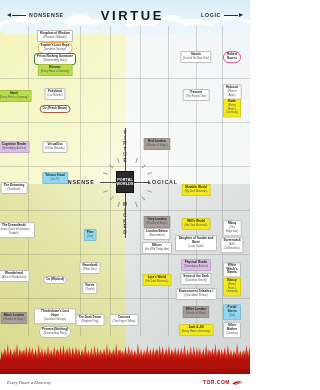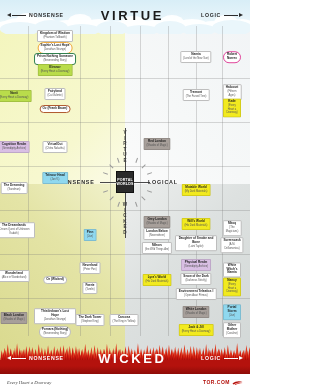--- a/index.html
+++ b/index.html
@@ -355,33 +355,20 @@
       </div>
     </div>
 
   <svg class="flames" viewBox="0 0 250 32" preserveAspectRatio="none" id="flames">
       <polygon points="0,32 1.55,14.1 3.1,20.0 4.65,11.7 6.2,20.0 7.75,8.1 9.3,20.0 10.850000000000001,12.5 12.4,20.0 13.950000000000001,14.1 15.5,20.0 17.05,7.3 18.6,20.0 20.150000000000002,14.0 21.700000000000003,20.0 23.250000000000004,13.1 24.800000000000004,20.0 26.350000000000005,9.9 27.900000000000006,20.0 29.450000000000006,10.3 31.000000000000007,20.0 32.550000000000004,10.9 34.10000000000001,20.0 35.650000000000006,12.7 37.20000000000001,20.0 38.75000000000001,7.9 40.30000000000001,20.0 41.85000000000001,11.2 43.40000000000001,20.0 44.95000000000001,12.5 46.500000000000014,20.0 48.05000000000001,9.2 49.600000000000016,20.0 51.15000000000001,13.4 52.70000000000002,20.0 54.250000000000014,9.9 55.80000000000002,20.0 57.350000000000016,12.0 58.90000000000002,20.0 60.45000000000002,9.9 62.00000000000002,20.0 63.55000000000002,8.9 65.10000000000002,20.0 66.65000000000002,12.5 68.20000000000002,20.0 69.75000000000001,9.7 71.30000000000001,20.0 72.85000000000001,11.6 74.4,20.0 75.95,10.0 77.5,20.0 79.05,12.1 80.6,20.0 82.14999999999999,12.7 83.69999999999999,20.0 85.24999999999999,7.7 86.79999999999998,20.0 88.34999999999998,13.2 89.89999999999998,20.0 91.44999999999997,11.1 92.99999999999997,20.0 94.54999999999997,8.9 96.09999999999997,20.0 97.64999999999996,11.1 99.19999999999996,20.0 100.74999999999996,12.8 102.29999999999995,20.0 103.84999999999995,12.7 105.39999999999995,20.0 106.94999999999995,7.8 108.49999999999994,20.0 110.04999999999994,13.7 111.59999999999994,20.0 113.14999999999993,13.0 114.69999999999993,20.0 116.24999999999993,7.3 117.79999999999993,20.0 119.34999999999992,13.1 120.89999999999992,20.0 122.44999999999992,13.9 123.99999999999991,20.0 125.54999999999991,10.3 127.09999999999991,20.0 128.64999999999992,9.4 130.1999999999999,20.0 131.74999999999991,12.2 133.2999999999999,20.0 134.8499999999999,13.4 136.3999999999999,20.0 137.9499999999999,7.2 139.4999999999999,20.0 141.0499999999999,12.6 142.59999999999988,20.0 144.1499999999999,13.3 145.69999999999987,20.0 147.2499999999999,8.9 148.79999999999987,20.0 150.34999999999988,12.1 151.89999999999986,20.0 153.44999999999987,11.0 154.99999999999986,20.0 156.54999999999987,12.0 158.09999999999985,20.0 159.64999999999986,8.7 161.19999999999985,20.0 162.74999999999986,10.2 164.29999999999984,20.0 165.84999999999985,12.7 167.39999999999984,20.0 168.94999999999985,8.7 170.49999999999983,20.0 172.04999999999984,13.0 173.59999999999982,20.0 175.14999999999984,10.5 176.69999999999982,20.0 178.24999999999983,11.4 179.7999999999998,20.0 181.34999999999982,11.2 182.8999999999998,20.0 184.44999999999982,8.5 185.9999999999998,20.0 187.5499999999998,12.8 189.0999999999998,20.0 190.6499999999998,9.8 192.1999999999998,20.0 193.7499999999998,10.0 195.29999999999978,20.0 196.8499999999998,10.9 198.39999999999978,20.0 199.9499999999998,11.6 201.49999999999977,20.0 203.04999999999978,14.0 204.59999999999977,20.0 206.14999999999978,7.9 207.69999999999976,20.0 209.24999999999977,13.5 210.79999999999976,20.0 212.34999999999977,11.7 213.89999999999975,20.0 215.44999999999976,7.8 216.99999999999974,20.0 218.54999999999976,12.3 220.09999999999974,20.0 221.64999999999975,12.6 223.19999999999973,20.0 224.74999999999974,11.1 226.29999999999973,20.0 227.84999999999974,8.8 229.39999999999972,20.0 230.94999999999973,13.6 232.49999999999972,20.0 234.04999999999973,13.9 235.5999999999997,20.0 237.14999999999972,7.0 238.6999999999997,20.0 240.24999999999972,13.9 241.7999999999997,20.0 243.3499999999997,13.8 244.8999999999997,20.0 246.4499999999997,9.0 247.9999999999997,20.0 249.5499999999997,10.9 251.09999999999968,20.0 250,32" fill="#e03c20"></polygon>
       <polygon points="0,32 1.15,15.5 2.3,23.0 3.4499999999999997,16.0 4.6,23.0 5.75,13.9 6.8999999999999995,23.0 8.049999999999999,16.3 9.2,23.0 10.35,12.3 11.5,23.0 12.65,17.6 13.8,23.0 14.950000000000001,11.4 16.1,23.0 17.25,15.6 18.400000000000002,23.0 19.55,11.7 20.700000000000003,23.0 21.85,13.7 23.000000000000004,23.0 24.150000000000002,13.1 25.300000000000004,23.0 26.450000000000003,12.7 27.600000000000005,23.0 28.750000000000004,15.1 29.900000000000006,23.0 31.050000000000004,12.8 32.2,23.0 33.35,16.8 34.5,23.0 35.65,14.0 36.8,23.0 37.949999999999996,17.5 39.099999999999994,23.0 40.24999999999999,15.6 41.39999999999999,23.0 42.54999999999999,17.1 43.69999999999999,23.0 44.84999999999999,16.7 45.999999999999986,23.0 47.149999999999984,15.8 48.29999999999998,23.0 49.44999999999998,16.8 50.59999999999998,23.0 51.74999999999998,14.3 52.89999999999998,23.0 54.049999999999976,15.8 55.199999999999974,23.0 56.34999999999997,13.4 57.49999999999997,23.0 58.64999999999997,14.0 59.79999999999997,23.0 60.94999999999997,13.7 62.099999999999966,23.0 63.249999999999964,12.2 64.39999999999996,23.0 65.54999999999997,15.1 66.69999999999996,23.0 67.84999999999997,11.2 68.99999999999996,23.0 70.14999999999996,17.1 71.29999999999995,23.0 72.44999999999996,11.3 73.59999999999995,23.0 74.74999999999996,16.2 75.89999999999995,23.0 77.04999999999995,12.6 78.19999999999995,23.0 79.34999999999995,15.2 80.49999999999994,23.0 81.64999999999995,14.3 82.79999999999994,23.0 83.94999999999995,15.3 85.09999999999994,23.0 86.24999999999994,15.8 87.39999999999993,23.0 88.54999999999994,16.4 89.69999999999993,23.0 90.84999999999994,16.3 91.99999999999993,23.0 93.14999999999993,17.3 94.29999999999993,23.0 95.44999999999993,15.7 96.59999999999992,23.0 97.74999999999993,16.3 98.89999999999992,23.0 100.04999999999993,14.2 101.19999999999992,23.0 102.34999999999992,16.3 103.49999999999991,23.0 104.64999999999992,12.6 105.79999999999991,23.0 106.94999999999992,17.5 108.09999999999991,23.0 109.24999999999991,11.6 110.3999999999999,23.0 111.54999999999991,15.7 112.6999999999999,23.0 113.84999999999991,11.7 114.9999999999999,23.0 116.1499999999999,13.8 117.2999999999999,23.0 118.4499999999999,13.0 119.5999999999999,23.0 120.7499999999999,12.6 121.89999999999989,23.0 123.0499999999999,14.9 124.19999999999989,23.0 125.3499999999999,12.6 126.49999999999989,23.0 127.64999999999989,16.7 128.7999999999999,23.0 129.9499999999999,13.7 131.0999999999999,23.0 132.24999999999991,17.6 133.39999999999992,23.0 134.54999999999993,15.2 135.69999999999993,23.0 136.84999999999994,17.4 137.99999999999994,23.0 139.14999999999995,16.5 140.29999999999995,23.0 141.44999999999996,16.2 142.59999999999997,23.0 143.74999999999997,16.8 144.89999999999998,23.0 146.04999999999998,14.7 147.2,23.0 148.35,15.9 149.5,23.0 150.65,13.7 151.8,23.0 152.95000000000002,14.2 154.10000000000002,23.0 155.25000000000003,13.7 156.40000000000003,23.0 157.55000000000004,12.4 158.70000000000005,23.0 159.85000000000005,15.0 161.00000000000006,23.0 162.15000000000006,11.2 163.30000000000007,23.0 164.45000000000007,17.0 165.60000000000008,23.0 166.75000000000009,11.2 167.9000000000001,23.0 169.0500000000001,16.3 170.2000000000001,23.0 171.3500000000001,12.3 172.5000000000001,23.0 173.65000000000012,15.1 174.80000000000013,23.0 175.95000000000013,14.0 177.10000000000014,23.0 178.25000000000014,15.0 179.40000000000015,23.0 180.55000000000015,15.6 181.70000000000016,23.0 182.85000000000016,16.0 184.00000000000017,23.0 185.15000000000018,16.3 186.30000000000018,23.0 187.4500000000002,17.5 188.6000000000002,23.0 189.7500000000002,15.9 190.9000000000002,23.0 192.0500000000002,16.6 193.20000000000022,23.0 194.35000000000022,14.5 195.50000000000023,23.0 196.65000000000023,16.4 197.80000000000024,23.0 198.95000000000024,12.9 200.10000000000025,23.0 201.25000000000026,17.5 202.40000000000026,23.0 203.55000000000027,11.7 204.70000000000027,23.0 205.85000000000028,15.9 207.00000000000028,23.0 208.1500000000003,11.7 209.3000000000003,23.0 210.4500000000003,13.9 211.6000000000003,23.0 212.7500000000003,12.9 213.90000000000032,23.0 215.05000000000032,12.6 216.20000000000033,23.0 217.35000000000034,14.7 218.50000000000034,23.0 219.65000000000035,12.4 220.80000000000035,23.0 221.95000000000036,16.6 223.10000000000036,23.0 224.25000000000037,13.3 225.40000000000038,23.0 226.55000000000038,17.5 227.7000000000004,23.0 228.8500000000004,14.9 230.0000000000004,23.0 231.1500000000004,17.6 232.3000000000004,23.0 233.45000000000041,16.3 234.60000000000042,23.0 235.75000000000043,16.6 236.90000000000043,23.0 238.05000000000044,16.7 239.20000000000044,23.0 240.35000000000045,15.1 241.50000000000045,23.0 242.65000000000046,16.1 243.80000000000047,23.0 244.95000000000047,13.9 246.10000000000048,23.0 247.25000000000048,14.4 248.4000000000005,23.0 249.5500000000005,13.8 250.7000000000005,23.0 250,32" fill="#c8170f"></polygon>
       <polygon points="0,32 0.85,21.8 1.7,26.0 2.55,20.4 3.4,26.0 4.25,18.8 5.1,26.0 5.949999999999999,21.3 6.8,26.0 7.6499999999999995,19.2 8.5,26.0 9.35,20.2 10.2,26.0 11.049999999999999,20.6 11.899999999999999,26.0 12.749999999999998,18.6 13.599999999999998,26.0 14.449999999999998,21.8 15.299999999999997,26.0 16.15,20.2 16.999999999999996,26.0 17.849999999999998,18.6 18.699999999999996,26.0 19.549999999999997,20.3 20.399999999999995,26.0 21.249999999999996,20.2 22.099999999999994,26.0 22.949999999999996,19.1 23.799999999999994,26.0 24.649999999999995,18.8 25.499999999999993,26.0 26.349999999999994,20.6 27.199999999999992,26.0 28.049999999999994,19.9 28.89999999999999,26.0 29.749999999999993,17.6 30.59999999999999,26.0 31.449999999999992,21.4 32.29999999999999,26.0 33.14999999999999,20.9 33.99999999999999,26.0 34.849999999999994,17.1 35.699999999999996,26.0 36.55,21.3 37.4,26.0 38.25,21.9 39.1,26.0 39.95,17.2 40.800000000000004,26.0 41.650000000000006,20.1 42.50000000000001,26.0 43.35000000000001,21.2 44.20000000000001,26.0 45.05000000000001,17.9 45.90000000000001,26.0 46.750000000000014,19.0 47.600000000000016,26.0 48.45000000000002,20.7 49.30000000000002,26.0 50.15000000000002,19.2 51.00000000000002,26.0 51.85000000000002,18.2 52.700000000000024,26.0 53.550000000000026,20.7 54.40000000000003,26.0 55.25000000000003,20.8 56.10000000000003,26.0 56.95000000000003,17.9 57.80000000000003,26.0 58.650000000000034,21.1 59.500000000000036,26.0 60.35000000000004,21.5 61.20000000000004,26.0 62.05000000000004,18.2 62.90000000000004,26.0 63.75000000000004,21.7 64.60000000000004,26.0 65.45000000000003,20.0 66.30000000000004,26.0 67.15000000000003,19.1 68.00000000000004,26.0 68.85000000000004,21.4 69.70000000000005,26.0 70.55000000000004,19.0 71.40000000000005,26.0 72.25000000000004,20.5 73.10000000000005,26.0 73.95000000000005,20.8 74.80000000000005,26.0 75.65000000000005,18.4 76.50000000000006,26.0 77.35000000000005,21.7 78.20000000000006,26.0 79.05000000000005,20.4 79.90000000000006,26.0 80.75000000000006,18.5 81.60000000000007,26.0 82.45000000000006,20.0 83.30000000000007,26.0 84.15000000000006,20.4 85.00000000000007,26.0 85.85000000000007,19.0 86.70000000000007,26.0 87.55000000000007,18.5 88.40000000000008,26.0 89.25000000000007,20.8 90.10000000000008,26.0 90.95000000000007,19.9 91.80000000000008,26.0 92.65000000000008,17.5 93.50000000000009,26.0 94.35000000000008,21.6 95.20000000000009,26.0 96.05000000000008,21.0 96.90000000000009,26.0 97.75000000000009,17.0 98.6000000000001,26.0 99.45000000000009,21.2 100.3000000000001,26.0 101.15000000000009,21.9 102.0000000000001,26.0 102.8500000000001,17.2 103.7000000000001,26.0 104.5500000000001,20.0 105.4000000000001,26.0 106.2500000000001,21.1 107.10000000000011,26.0 107.9500000000001,18.1 108.80000000000011,26.0 109.6500000000001,19.0 110.50000000000011,26.0 111.35000000000011,20.6 112.20000000000012,26.0 113.05000000000011,19.5 113.90000000000012,26.0 114.75000000000011,18.3 115.60000000000012,26.0 116.45000000000012,20.6 117.30000000000013,26.0 118.15000000000012,21.1 119.00000000000013,26.0 119.85000000000012,18.1 120.70000000000013,26.0 121.55000000000013,21.0 122.40000000000013,26.0 123.25000000000013,21.1 124.10000000000014,26.0 124.95000000000013,18.5 125.80000000000014,26.0 126.65000000000013,21.6 127.50000000000014,26.0 128.35000000000014,19.7 129.20000000000013,26.0 130.05000000000013,19.5 130.90000000000012,26.0 131.7500000000001,21.5 132.6000000000001,26.0 133.4500000000001,18.7 134.3000000000001,26.0 135.1500000000001,20.9 136.00000000000009,26.0 136.85000000000008,20.9 137.70000000000007,26.0 138.55000000000007,18.2 139.40000000000006,26.0 140.25000000000006,21.3 141.10000000000005,26.0 141.95000000000005,20.5 142.80000000000004,26.0 143.65000000000003,18.3 144.50000000000003,26.0 145.35000000000002,19.7 146.20000000000002,26.0 147.05,20.5 147.9,26.0 148.75,19.0 149.6,26.0 150.45,18.3 151.29999999999998,26.0 152.14999999999998,21.0 152.99999999999997,26.0 153.84999999999997,20.0 154.69999999999996,26.0 155.54999999999995,17.3 156.39999999999995,26.0 157.24999999999994,21.8 158.09999999999994,26.0 158.94999999999993,21.1 159.79999999999993,26.0 160.64999999999992,17.0 161.49999999999991,26.0 162.3499999999999,21.1 163.1999999999999,26.0 164.0499999999999,21.7 164.8999999999999,26.0 165.7499999999999,17.4 166.59999999999988,26.0 167.44999999999987,19.9 168.29999999999987,26.0 169.14999999999986,20.9 169.99999999999986,26.0 170.84999999999985,18.3 171.69999999999985,26.0 172.54999999999984,19.0 173.39999999999984,26.0 174.24999999999983,20.5 175.09999999999982,26.0 175.94999999999982,19.8 176.7999999999998,26.0 177.6499999999998,18.4 178.4999999999998,26.0 179.3499999999998,20.5 180.1999999999998,26.0 181.04999999999978,21.5 181.89999999999978,26.0 182.74999999999977,18.3 183.59999999999977,26.0 184.44999999999976,20.9 185.29999999999976,26.0 186.14999999999975,20.8 186.99999999999974,26.0 187.84999999999974,18.8 188.69999999999973,26.0 189.54999999999973,21.5 190.39999999999972,26.0 191.24999999999972,19.4 192.0999999999997,26.0 192.9499999999997,19.8 193.7999999999997,26.0 194.6499999999997,21.7 195.4999999999997,26.0 196.34999999999968,18.4 197.19999999999968,26.0 198.04999999999967,21.3 198.89999999999966,26.0 199.74999999999966,21.0 200.59999999999965,26.0 201.44999999999965,18.0 202.29999999999964,26.0 203.14999999999964,21.0 203.99999999999963,26.0 204.84999999999962,20.6 205.69999999999962,26.0 206.5499999999996,18.2 207.3999999999996,26.0 208.2499999999996,19.4 209.0999999999996,26.0 209.9499999999996,20.7 210.79999999999959,26.0 211.64999999999958,19.0 212.49999999999957,26.0 213.34999999999957,18.0 214.19999999999956,26.0 215.04999999999956,21.1 215.89999999999955,26.0 216.74999999999955,20.0 217.59999999999954,26.0 218.44999999999953,17.2 219.29999999999953,26.0 220.14999999999952,21.9 220.99999999999952,26.0 221.8499999999995,21.2 222.6999999999995,26.0 223.5499999999995,17.0 224.3999999999995,26.0 225.2499999999995,21.0 226.09999999999948,26.0 226.94999999999948,21.6 227.79999999999947,26.0 228.64999999999947,17.5 229.49999999999946,26.0 230.34999999999945,19.9 231.19999999999945,26.0 232.04999999999944,20.7 232.89999999999944,26.0 233.74999999999943,18.6 234.59999999999943,26.0 235.44999999999942,19.0 236.29999999999941,26.0 237.1499999999994,20.3 237.9999999999994,26.0 238.8499999999994,20.1 239.6999999999994,26.0 240.5499999999994,18.5 241.39999999999938,26.0 242.24999999999937,20.3 243.09999999999937,26.0 243.94999999999936,21.8 244.79999999999936,26.0 245.64999999999935,18.5 246.49999999999935,26.0 247.34999999999934,20.7 248.19999999999933,26.0 249.04999999999933,20.4 249.89999999999932,26.0 250.74999999999932,19.1 251.5999999999993,26.0 250,32" fill="#a60f09"></polygon>
       <rect x="0" y="24" width="250" height="8" fill="#b4120d"></rect>
     </svg>
 
-  <div class="botbar">
-    <div class="arrowL" style="color:#fff; margin-left:7px;">
-      <div class="atip atipL"></div>
-        <div class="aline"></div>
-    </div>
-    <span class="axislab" style="color:#fff; margin-left:3px;">NONSENSE</span>
-    <span class="bigtitle" style="color:#fff; margin:0 auto;">WICKED</span>
-    <span class="axislab" style="color:#fff; margin-right:3px;">LOGIC</span>
-    <div class="arrowR" style="color:#fff; margin-right:7px;">
-      <div class="aline"></div>
-        <div class="atip atipR"></div>
-    </div>
-  </div>
 
   <div class="footerbar"></div>
 
   <div class="footer">
     <span class="fleft">Every Heart a Doorway</span>
     <span class="fright">
       <span class="torTxt">TOR.COM</span>
       <svg class="torLogo" viewBox="0 0 22 10">
         <path d="M1 7 C7 2, 15 1, 21 4 C15 4, 8 6, 3 9 Z" fill="#b4120d"></path>
         <path d="M5 9 C10 6, 16 5, 21 6 C16 6, 10 8, 7 10 Z" fill="#d8342c"></path>

